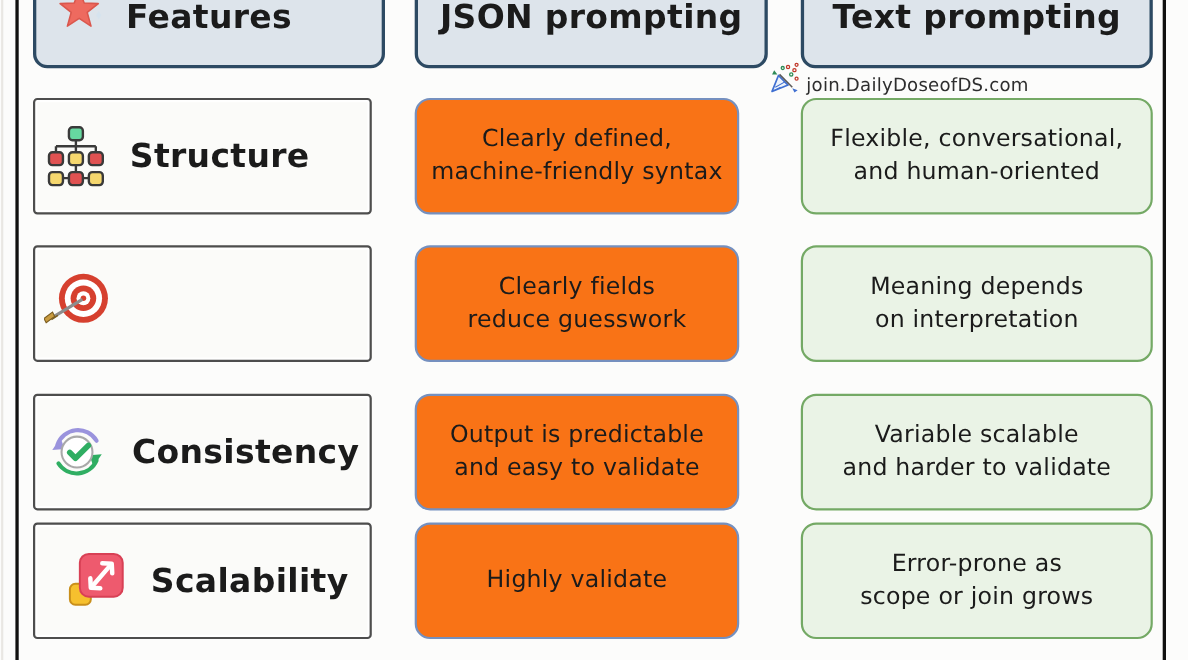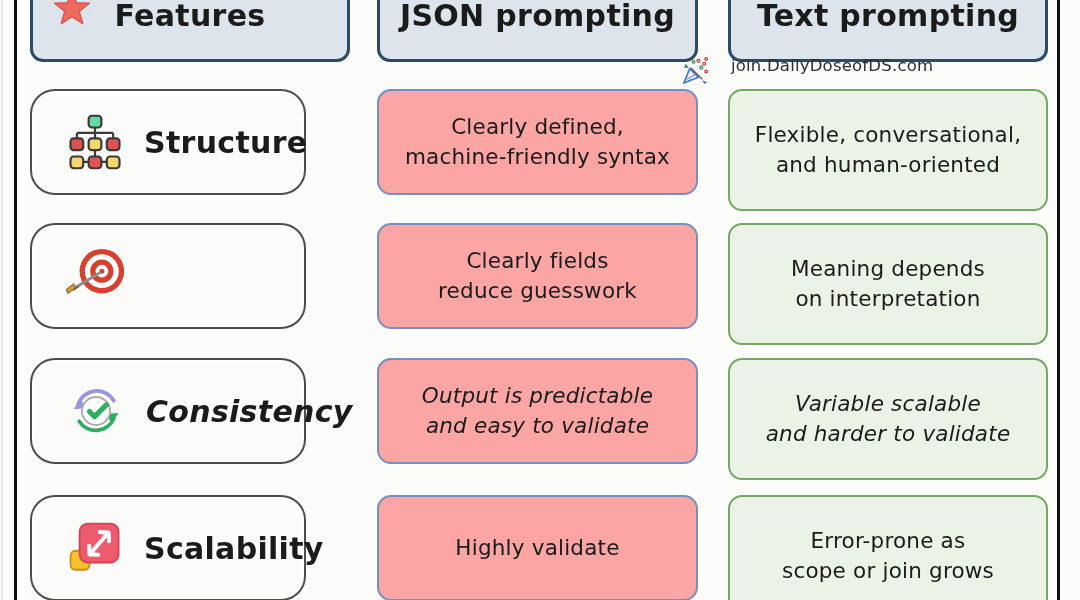--- a/index.html
+++ b/index.html
@@ -23,45 +23,45 @@
     font-size:30px;font-weight:bold;letter-spacing:.3px;
     padding-top:14px;
   }
   .hdr-features{left:30px;width:320px;}
   .hdr-json{left:377px;width:321px;}
   .hdr-text{left:728px;width:320px;}
   .hdr .star-wrap{position:absolute;left:16px;top:28px;}
 
   
   .feat{
-    left:30px;width:276px;height:106px;border-radius:25px;
+    left:30px;width:308px;height:106px;border-radius:4px;
     background:#fbfbf9;border:2.5px solid #4d4d4d;
     box-shadow:inset 0 0 0 2px #ffffff;
-    justify-content:flex-start;padding-left:34px;gap:20px;
+    justify-content:flex-start;padding-left:8px;gap:20px;
   }
   .feat .label{font-size:30px;font-weight:bold;letter-spacing:.3px;}
 
   
   .cell-json{
-    left:377px;width:321px;height:106px;border-radius:14px;
-    background:#fca5a5;border:2.5px solid #7590bf;
+    left:377px;width:295px;height:106px;border-radius:14px;
+    background:#f97316;border:2.5px solid #7590bf;
   }
   
   .cell-text{
-    left:728px;width:320px;height:122px;border-radius:14px;
+    left:728px;width:320px;height:106px;border-radius:14px;
     background:#eaf3e6;border:2.5px solid #74a965;
   }
   .cell-json,.cell-text{
     font-size:21.5px;line-height:1.38;text-align:center;
     white-space:pre-line;font-weight:500;letter-spacing:.2px;
   }
 
-  .r1{top:89px;} .r2{top:223px;} .r3{top:358px;font-style:italic;} .r4{top:495px;}
+  .r1{top:89px;} .r2{top:223px;} .r3{top:358px;} .r4{top:475px;justify-content:center;}
 
-  .watermark{position:absolute;left:680px;top:56px;display:flex;align-items:flex-start;gap:20px;}
+  .watermark{position:absolute;left:698px;top:56px;display:flex;align-items:flex-end;gap:4px;}
   .watermark .wm-text{font-size:16.5px;color:#2e2e2e;letter-spacing:.2px;}
 
   .icon{flex:0 0 auto;display:block;}
 </style>
 </head>
 <body>
 
 <div class="edge-line"></div>
 <div class="frame-line frame-left"></div>
 <div class="frame-line frame-right"></div>

